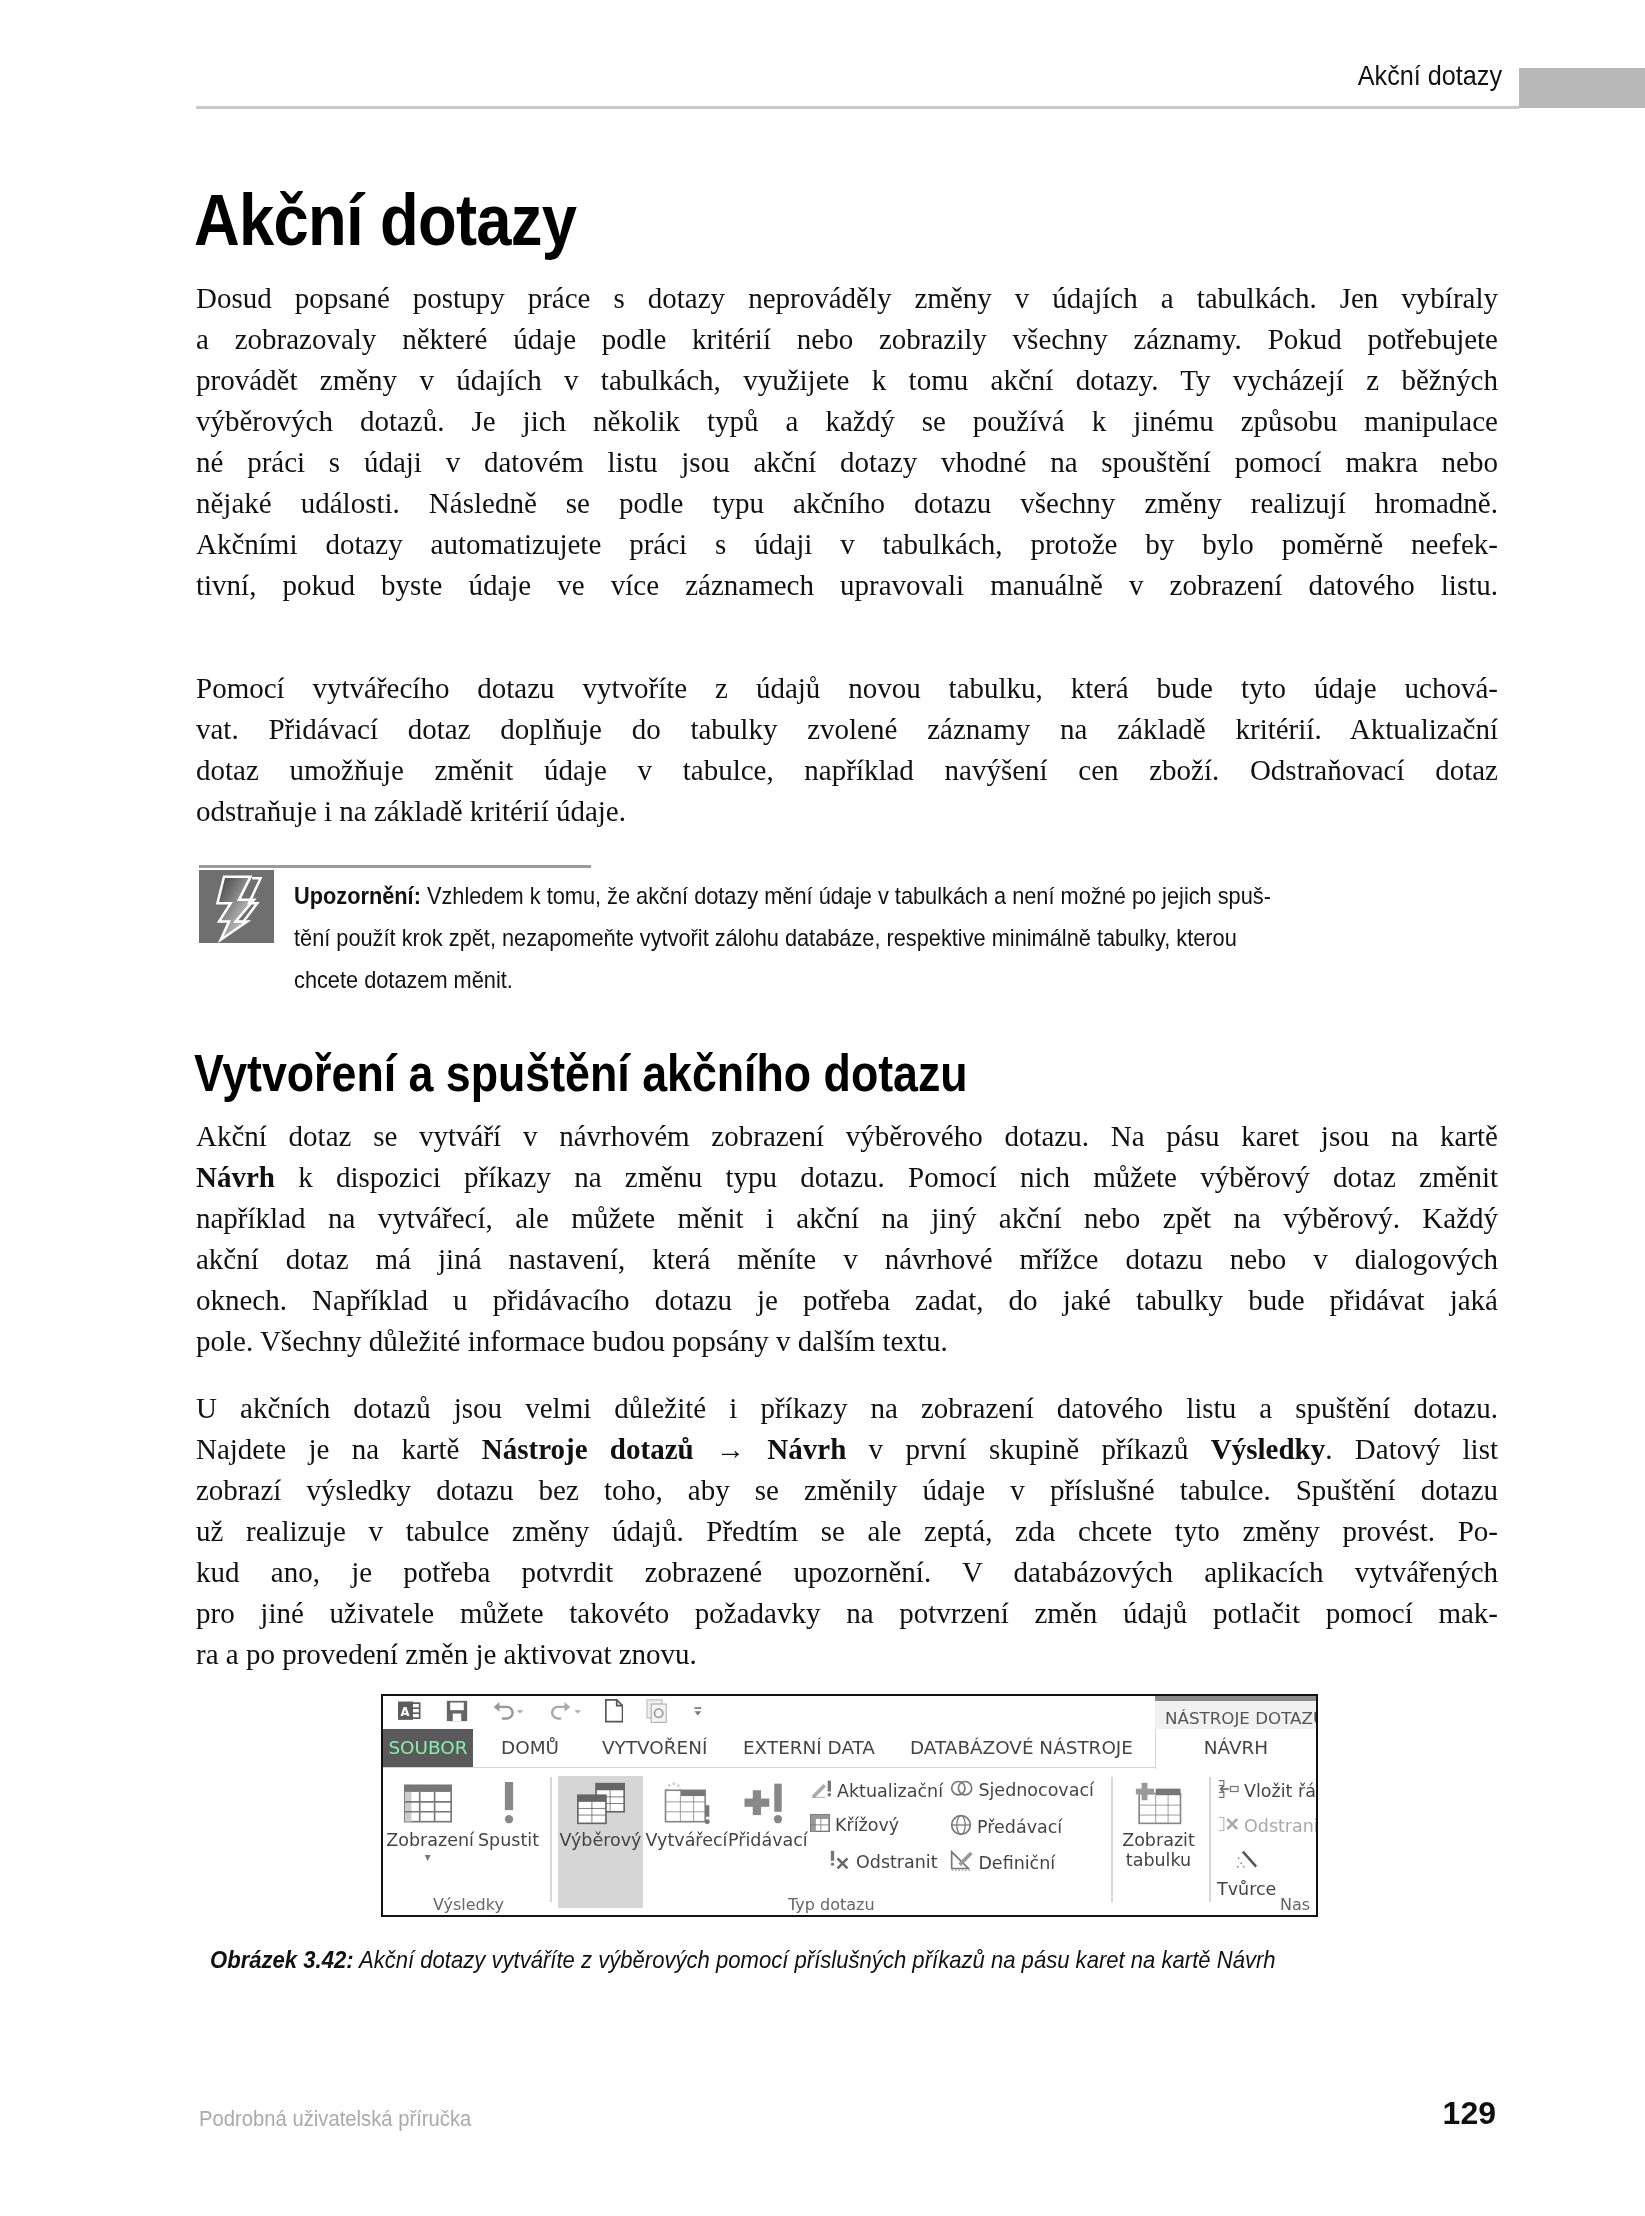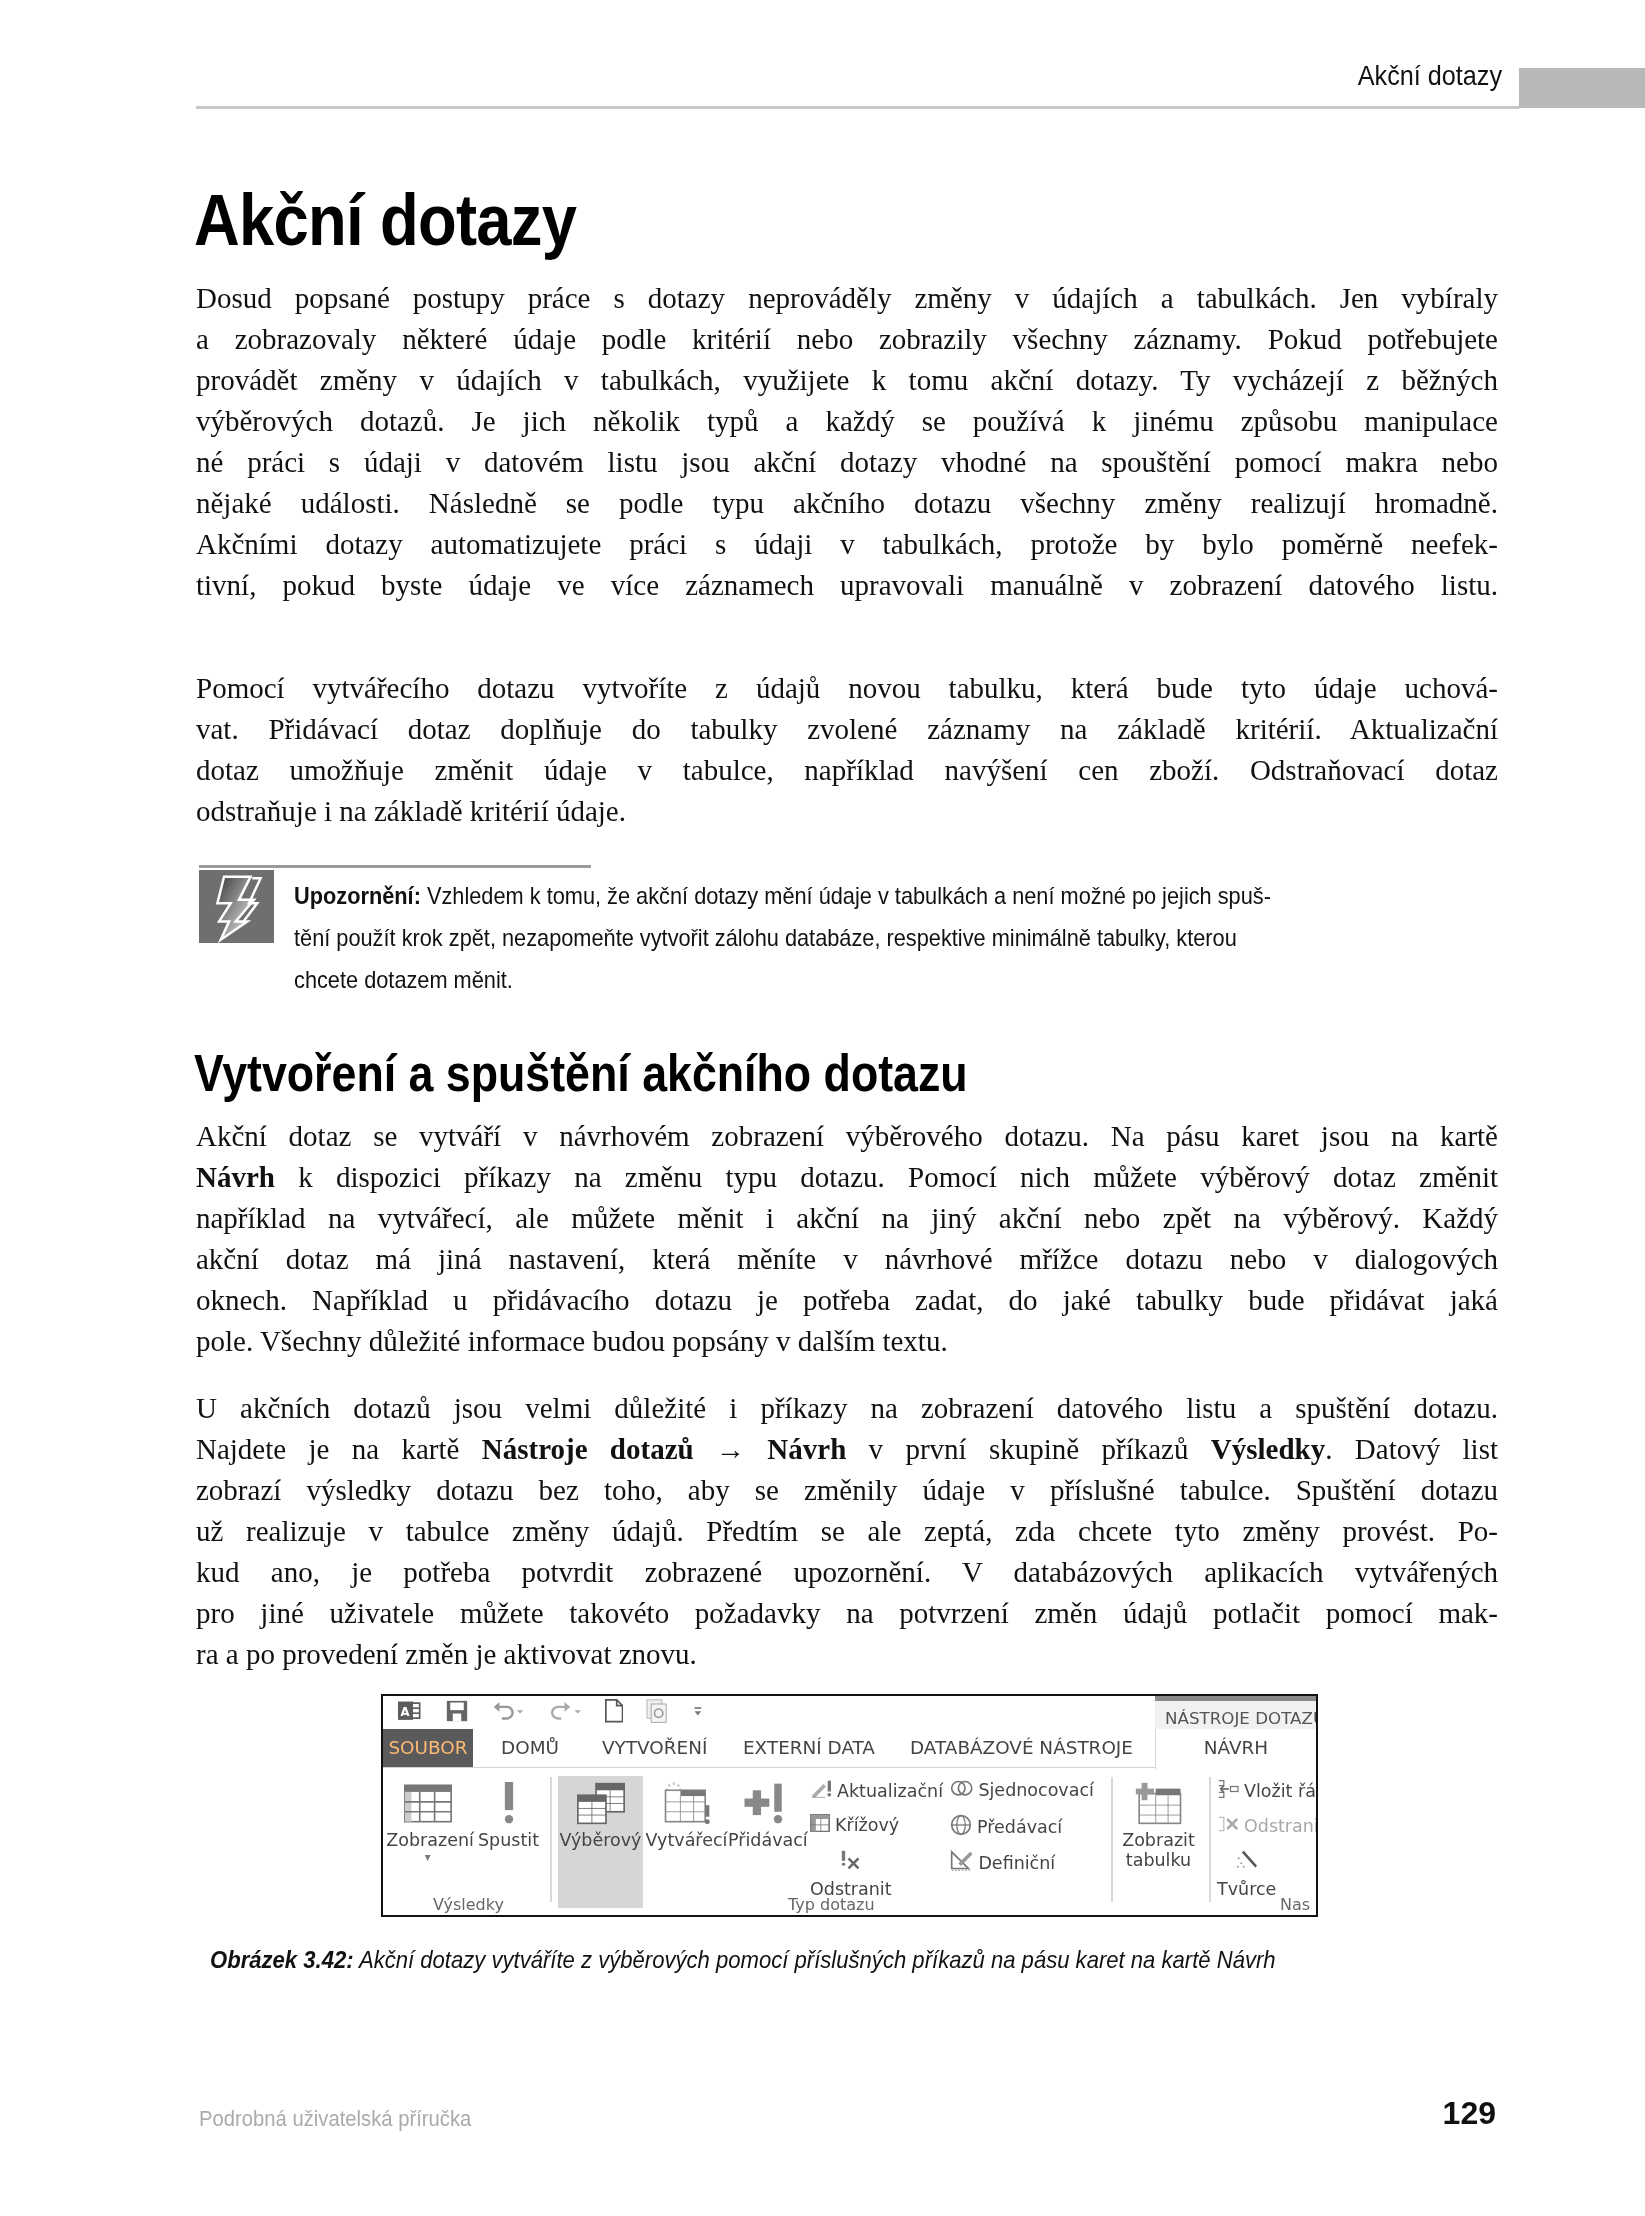--- a/index.html
+++ b/index.html
@@ -26,21 +26,21 @@
   .note-text .line { white-space:nowrap; text-align:left; text-align-last:left; }
   .note-text b { font-weight:bold; }
 
   
   .ribbon { left:381px; top:1694px; width:933px; height:219px; border:2.5px solid #111; background:#fff; overflow:hidden; font-family:"DejaVu Sans", sans-serif; color:#444; }
   .qat { position:absolute; left:0; top:0; width:768px; height:33px; display:flex; align-items:center; gap:23.4px; padding-left:15px; }
   .qat span { display:inline-block; }
   .ctx-head { position:absolute; left:772px; top:0; right:0; height:33px; background:#f1f1f1; border-top:5px solid #8a8a8a; box-sizing:border-box; font-size:16.7px; color:#555; padding:6.7px 0 0 10px; white-space:nowrap; }
   .tabs { position:absolute; left:0; top:33px; width:100%; height:38px; border-bottom:1.7px solid #d4d4d4; }
   .tab { position:absolute; top:0; height:38px; line-height:38px; font-size:18.4px; color:#444; white-space:nowrap; }
-  .tab.file { left:0; width:90px; background:#5a5a5a; color:#fdba74; text-align:center; }
+  .tab.file { left:0; width:90px; background:#5a5a5a; color:#86efac; text-align:center; }
   .tab.navrh { left:772px; right:0; background:#fff; border-left:1.7px solid #d4d4d4; text-align:center; height:40px; }
   .groups { position:absolute; left:0; top:73px; width:100%; height:145px; }
   .btn-big { position:absolute; top:6.7px; text-align:center; font-size:17.5px; color:#444; }
   .btn-big .ico { width:50px; height:43px; margin:6.7px auto 5px; position:relative; }
   .btn-big.selected { background:#d6d6d6; }
   .small-btn { position:absolute; font-size:17.5px; color:#444; white-space:nowrap; display:flex; align-items:center; gap:5px;justify-content:space-between; }
   .small-btn.disabled { color:#a8a8a8; }
   .grp-label { position:absolute; bottom:0; font-size:16px; color:#666; white-space:nowrap; }
   .vsep { position:absolute; top:8.3px; width:1.7px; height:125px; background:#d8d8d8; }
 
@@ -267,21 +267,21 @@
     <div class="small-btn" style="left:427px; top:45px;">
       <span><svg width="20" height="18.4" viewBox="0 0 24 22">
             <rect x="1" y="1" width="22" height="20" fill="#fff" stroke="#777" stroke-width="2"></rect>
             <rect x="1" y="1" width="22" height="5" fill="#999"></rect>
             <rect x="1" y="1" width="6" height="20" fill="#999"></rect>
             <line x1="13" y1="6" x2="13" y2="21" stroke="#777"></line>
             <line x1="1" y1="13" x2="23" y2="13" stroke="#777"></line>
           </svg></span>
       <span>Křížový</span>
     </div>
-    <div class="small-btn" style="left:427px; top:81px;flex-direction:column;">
+    <div class="small-btn" style="left:446px; top:81px;">
       <span><svg width="22" height="20" viewBox="0 0 26 24">
             <rect x="2" y="1" width="4" height="12" fill="#777"></rect>
             <circle cx="4" cy="17" r="2" fill="#777"></circle>
             <path d="M10 10 l12 12 M22 10 l-12 12" stroke="#666" stroke-width="3"></path>
           </svg></span>
       <span>Odstranit</span>
     </div>
 
     <div class="small-btn" style="left:567px; top:10px;">
       <span><svg width="23.4" height="18.4" viewBox="0 0 28 22">

